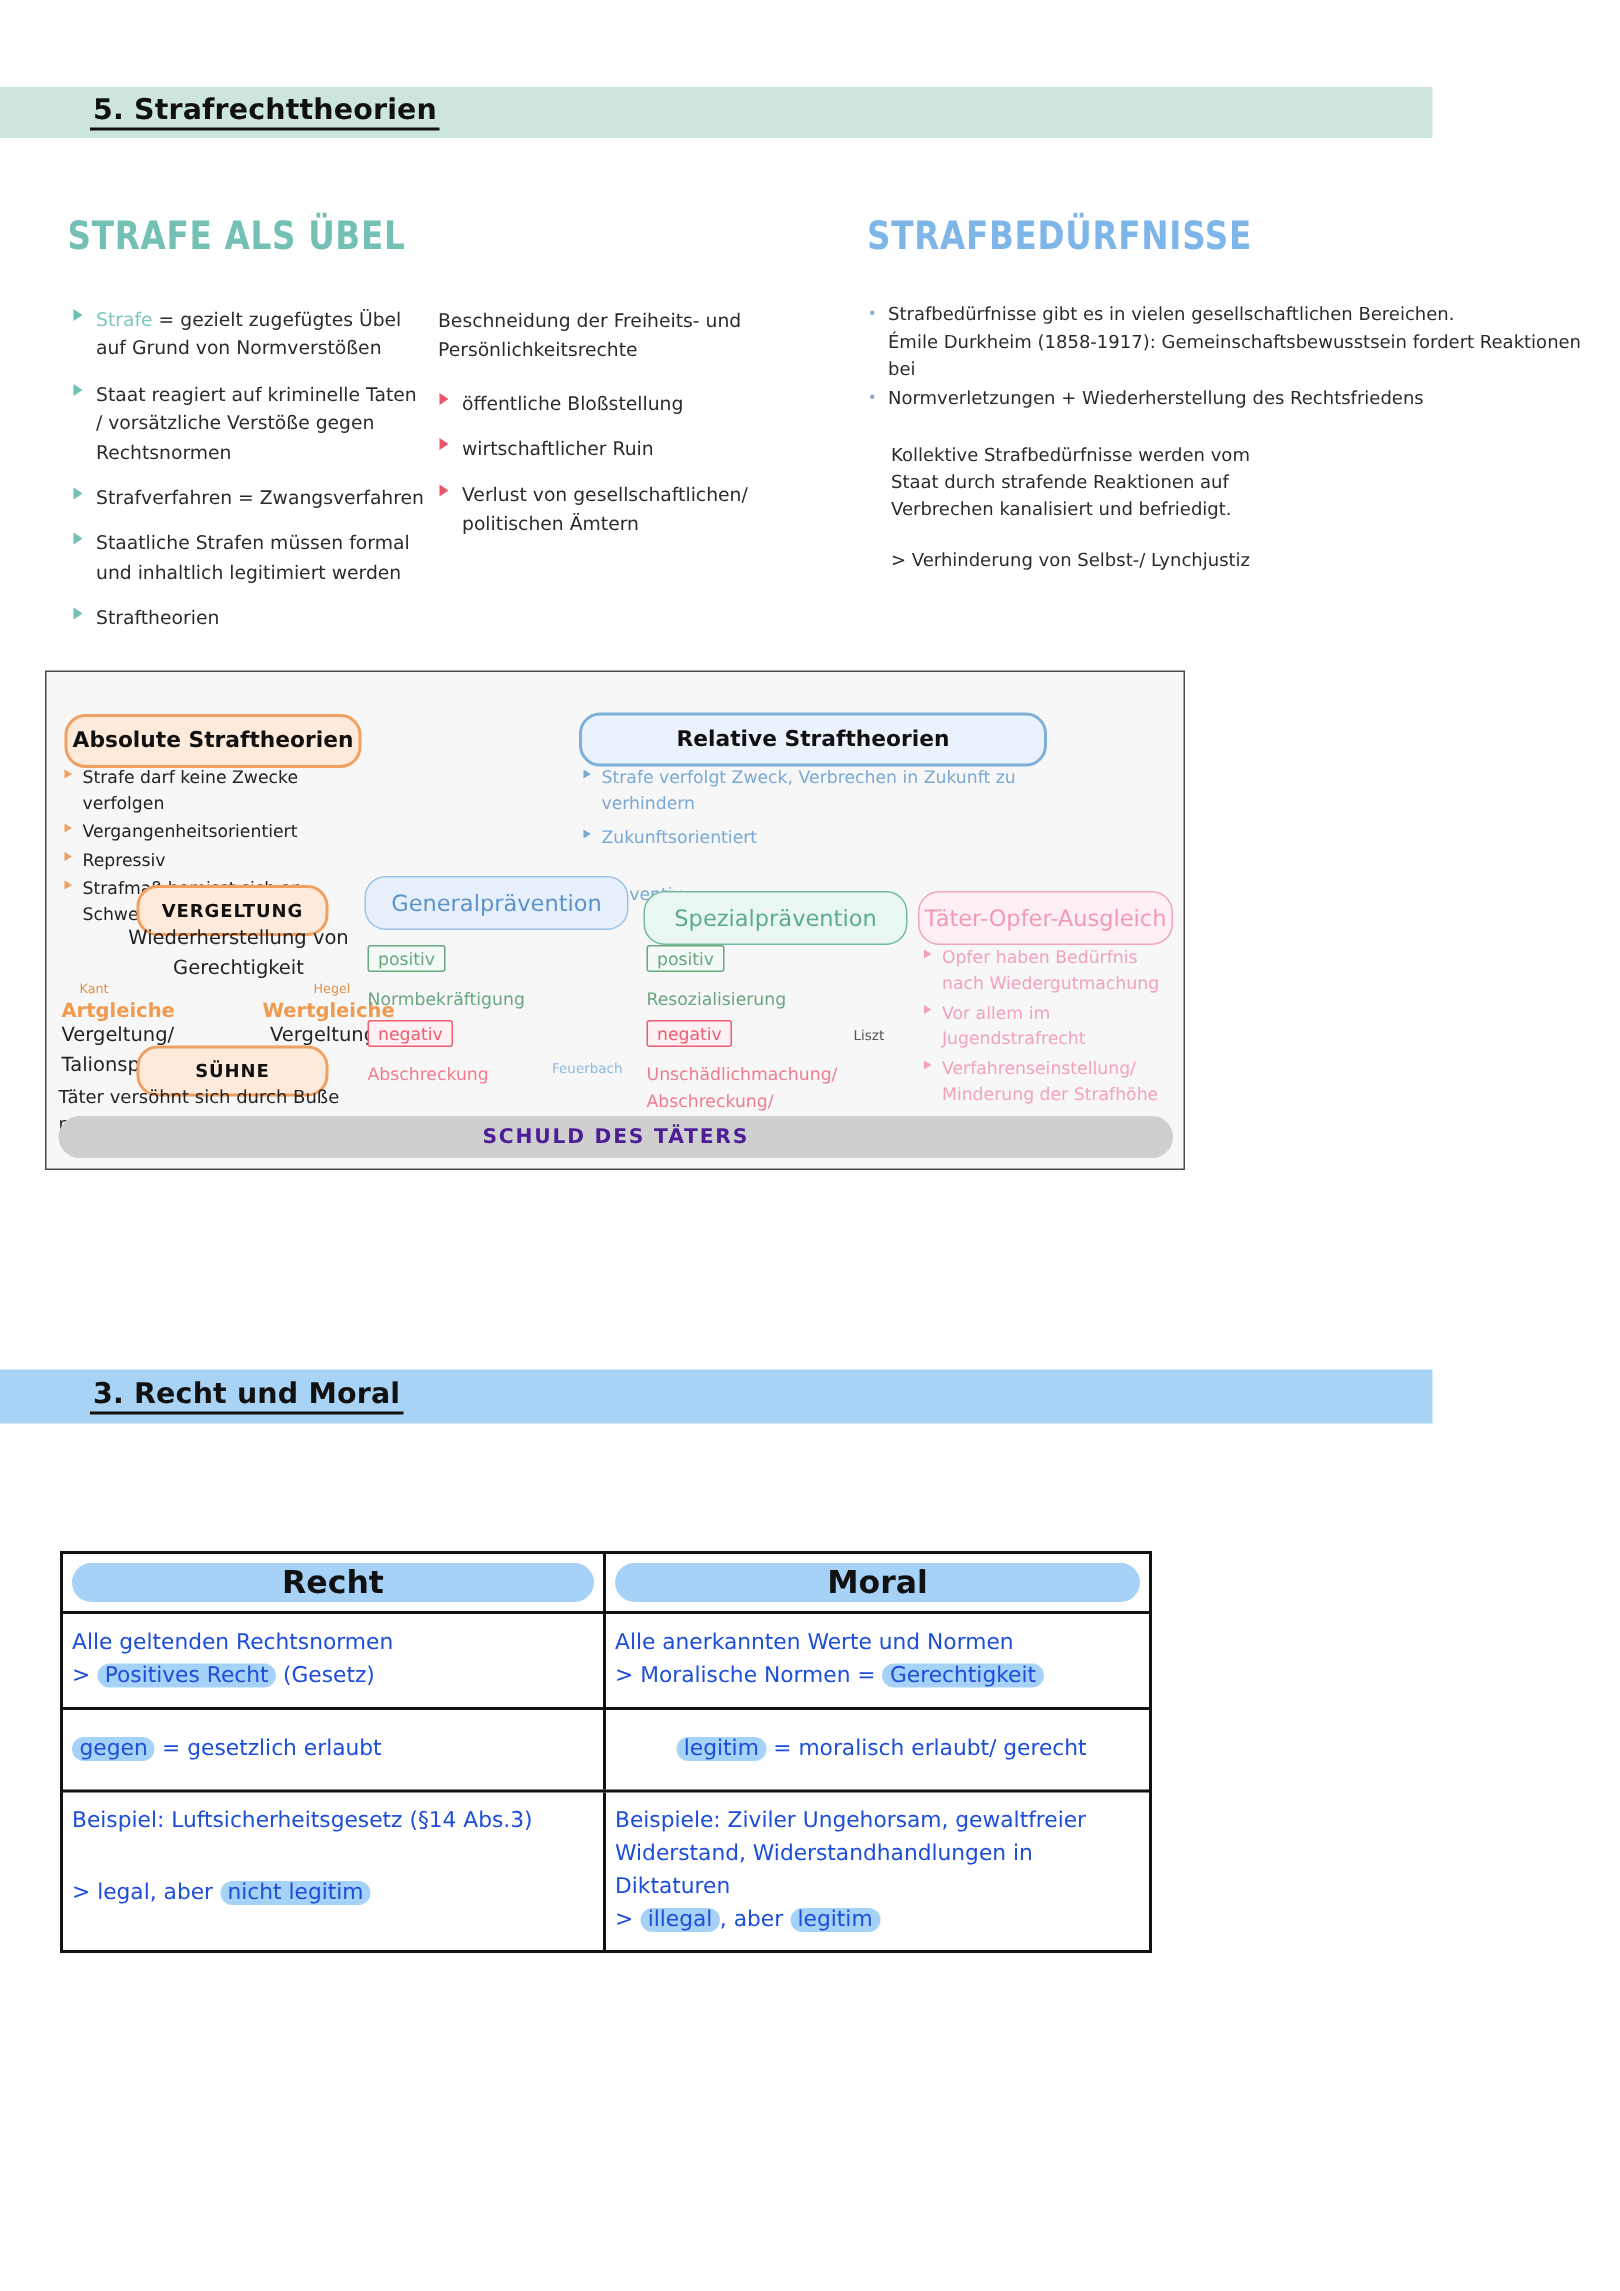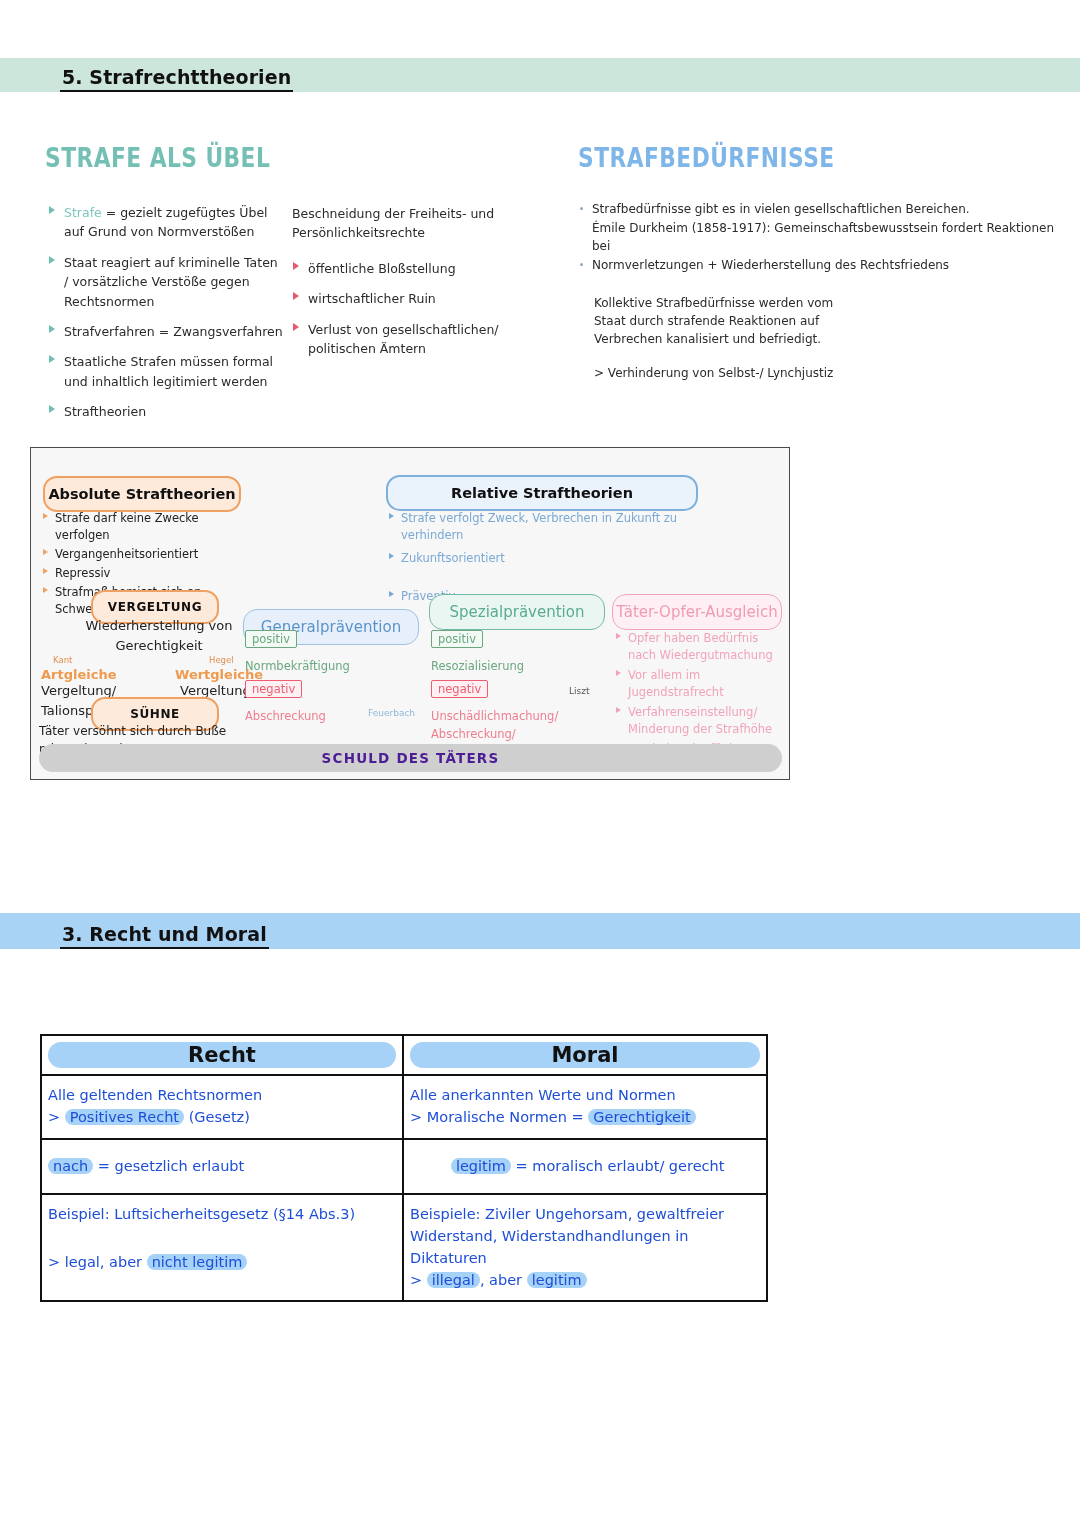--- a/index.html
+++ b/index.html
@@ -1,21 +1,21 @@
 <!DOCTYPE html>
 <html><head>
 <meta charset="utf-8">
 <style>
   html,body{margin:0;padding:0;}
   body{
     width:1080px; height:1527px; position:relative; background:#ffffff;
     font-family:"DejaVu Sans", sans-serif; color:#1a1a1a; overflow:hidden;
   }
   
-  .banner{ position:absolute; left:0; width:1080px; display:flex; align-items:flex-end; }
+  .banner{ position:absolute; left:0; width:955px; display:flex; align-items:center; }
   .banner-title{
     font-family:"DejaVu Sans", sans-serif; font-weight:bold; font-size:19px;
     color:#111; letter-spacing:.1px; border-bottom:2.5px solid #111;
     padding:0 2px 1px 2px; margin-left:60px; line-height:1.15;
   }
   #banner5{ top:58px; height:34px; background:#cde6dc; }
   #banner6{ top:913px; height:36px; background:#a9d3f5; }
 
   
   .bubble-title{
@@ -50,21 +50,21 @@
     background:#f7f7f7; border:1.5px solid #4a4a4a; box-sizing:border-box;
   }
   .dbox{
     position:absolute; box-sizing:border-box; text-align:center;
     font-size:14.5px; font-weight:bold; border-radius:14px; padding:8px 0;
   }
   #b-abs{ left:12px; top:28px; width:198px; background:#fdeadb; border:2px solid #f0a060; color:#111; }
   #b-rel{ left:355px; top:27px; width:312px; background:#eaf2fb; border:2px solid #7fb0da; color:#111; }
   #b-verg{ left:60px; top:142px; width:128px; background:#fdeadb; border:2px solid #f0a060; color:#111; font-size:12px; letter-spacing:.6px; }
   #b-suehne{ left:60px; top:249px; width:128px; background:#fdeadb; border:2px solid #f0a060; color:#111; font-size:12px; letter-spacing:.6px; }
-  #b-gen{ left:212px; top:161px; width:176px; background:#e7f0fa; border:1.5px solid #9cc3e6; color:#5b93c9; font-weight:normal; font-size:15px; }
+  #b-gen{ left:212px; top:136px; width:176px; background:#e7f0fa; border:1.5px solid #9cc3e6; color:#5b93c9; font-weight:normal; font-size:15px; }
   #b-spez{ left:398px; top:146px; width:176px; background:#eaf6f2; border:1.5px solid #74b9a4; color:#5aab92; font-weight:normal; font-size:15px; }
   #b-toa{ left:581px; top:146px; width:170px; background:#fdeff3; border:1.5px solid #f0a5bd; color:#f09bb3; font-weight:normal; font-size:15px; }
 
   .dlist{ position:absolute; font-size:11.5px; line-height:1.45; }
   .dli{ position:relative; padding-left:12px; margin-bottom:2.5px; }
   .dli .tri{
     position:absolute; left:0; top:3px; width:0; height:0;
     border-left:5px solid currentColor; border-top:3.5px solid transparent;
     border-bottom:3.5px solid transparent;
   }
@@ -246,21 +246,21 @@
       <div><span>&gt; </span><span class="hl">Positives Recht</span><span> (Gesetz)</span></div>
     </div>
     <div class="cell right tcell">
       <div>Alle anerkannten Werte und Normen</div>
       <div><span>&gt; Moralische Normen = </span><span class="hl">Gerechtigkeit</span></div>
     </div>
   </div>
 
   <div class="row">
     <div class="cell left tcell" style="padding-top:16px; padding-bottom:16px;">
-      <span class="hl">nach</span><span> = gesetzlich erlaubt</span>
+      <span class="hl">gegen</span><span> = gesetzlich erlaubt</span>
     </div>
     <div class="cell right tcell" style="padding-top:16px; padding-bottom:16px;padding-left:47px;">
       <span class="hl">legitim</span><span> = moralisch erlaubt/ gerecht</span>
     </div>
   </div>
 
   <div class="row r3">
     <div class="cell left tcell">
       <div>Beispiel: Luftsicherheitsgesetz (§14 Abs.3)</div>
       <div class="spacer"></div>

